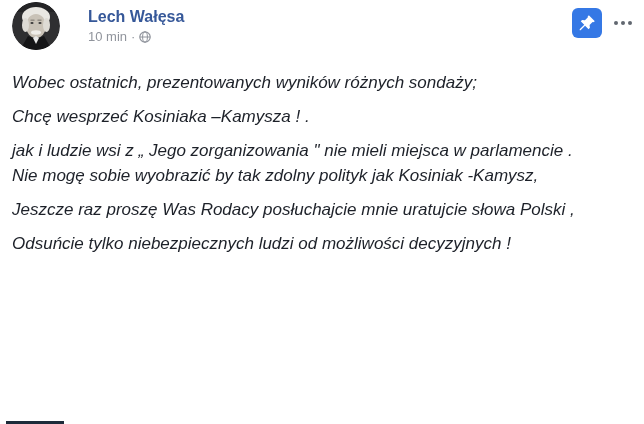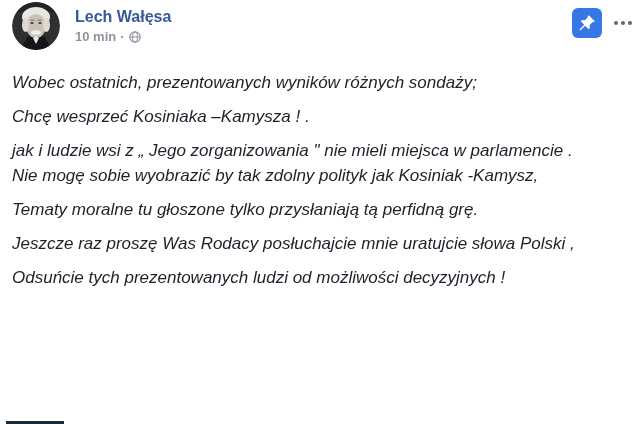--- a/index.html
+++ b/index.html
@@ -14,27 +14,27 @@
   .post-card { position:absolute; inset:0; background:#fff; }
 
   
   .header { position:absolute; top:2px; left:12px; right:10px; height:52px; display:flex; align-items:flex-start; }
   .avatar {
     width:48px; height:48px; border-radius:50%;
     overflow:hidden; flex:0 0 48px; cursor:pointer;
     box-shadow:0 0 0 1px rgba(0,0,0,.1) inset;
   }
   .avatar svg { display:block; width:48px; height:48px; }
-  .header-info { margin-left:15px; padding-top:5px; }
+  .header-info { margin-left:28px; padding-top:5px; }
   .author-name {
     color:#365899; font-weight:bold; font-size:16px; line-height:19px;
     text-decoration:none; cursor:pointer; display:inline-block;
   }
   .meta { margin-top:3px; display:flex; align-items:center; gap:4px;
-          color:#90949c; font-size:13px; line-height:16px;font-weight:bold; }
+          color:#90949c; font-size:13px; line-height:16px; }
   .globe { width:12px; height:12px; display:inline-block; }
   .globe svg { display:block; }
 
   .header-actions { margin-left:auto; display:flex; align-items:center; gap:10px; padding-top:6px; }
   .pin-badge {
     width:30px; height:30px; border-radius:6px;
     background:#3578e5; display:flex; align-items:center; justify-content:center;
     cursor:pointer;
   }
   .pin-badge svg { width:20px; height:20px; }
@@ -126,25 +126,22 @@
     <div class="para">
     </div>
     <div class="para">
       <div class="line">Chcę wesprzeć Kosiniaka –Kamysza ! .</div>
     </div>
     <div class="para">
       <div class="line">jak i ludzie wsi z „ Jego zorganizowania " nie mieli miejsca w parlamencie .</div>
       <div class="line">Nie mogę sobie wyobrazić by tak zdolny polityk jak Kosiniak -Kamysz,</div>
     </div>
     <div class="para">
-      <div class="line">Tematy moralne tu głoszone tylko przysłaniają tą perfidną grę.</div>
-    </div>
-    <div class="para">
       <div class="line">Jeszcze raz proszę Was Rodacy posłuchajcie mnie uratujcie słowa Polski ,</div>
     </div>
     <div class="para">
-      <div class="line">Odsuńcie tych prezentowanych ludzi od możliwości decyzyjnych !</div>
+      <div class="line">Odsuńcie tylko niebezpiecznych ludzi od możliwości decyzyjnych !</div>
     </div>
   </div>
 
   <div class="attachment-edge"></div>
 
 </div>
 
 </body></html>

